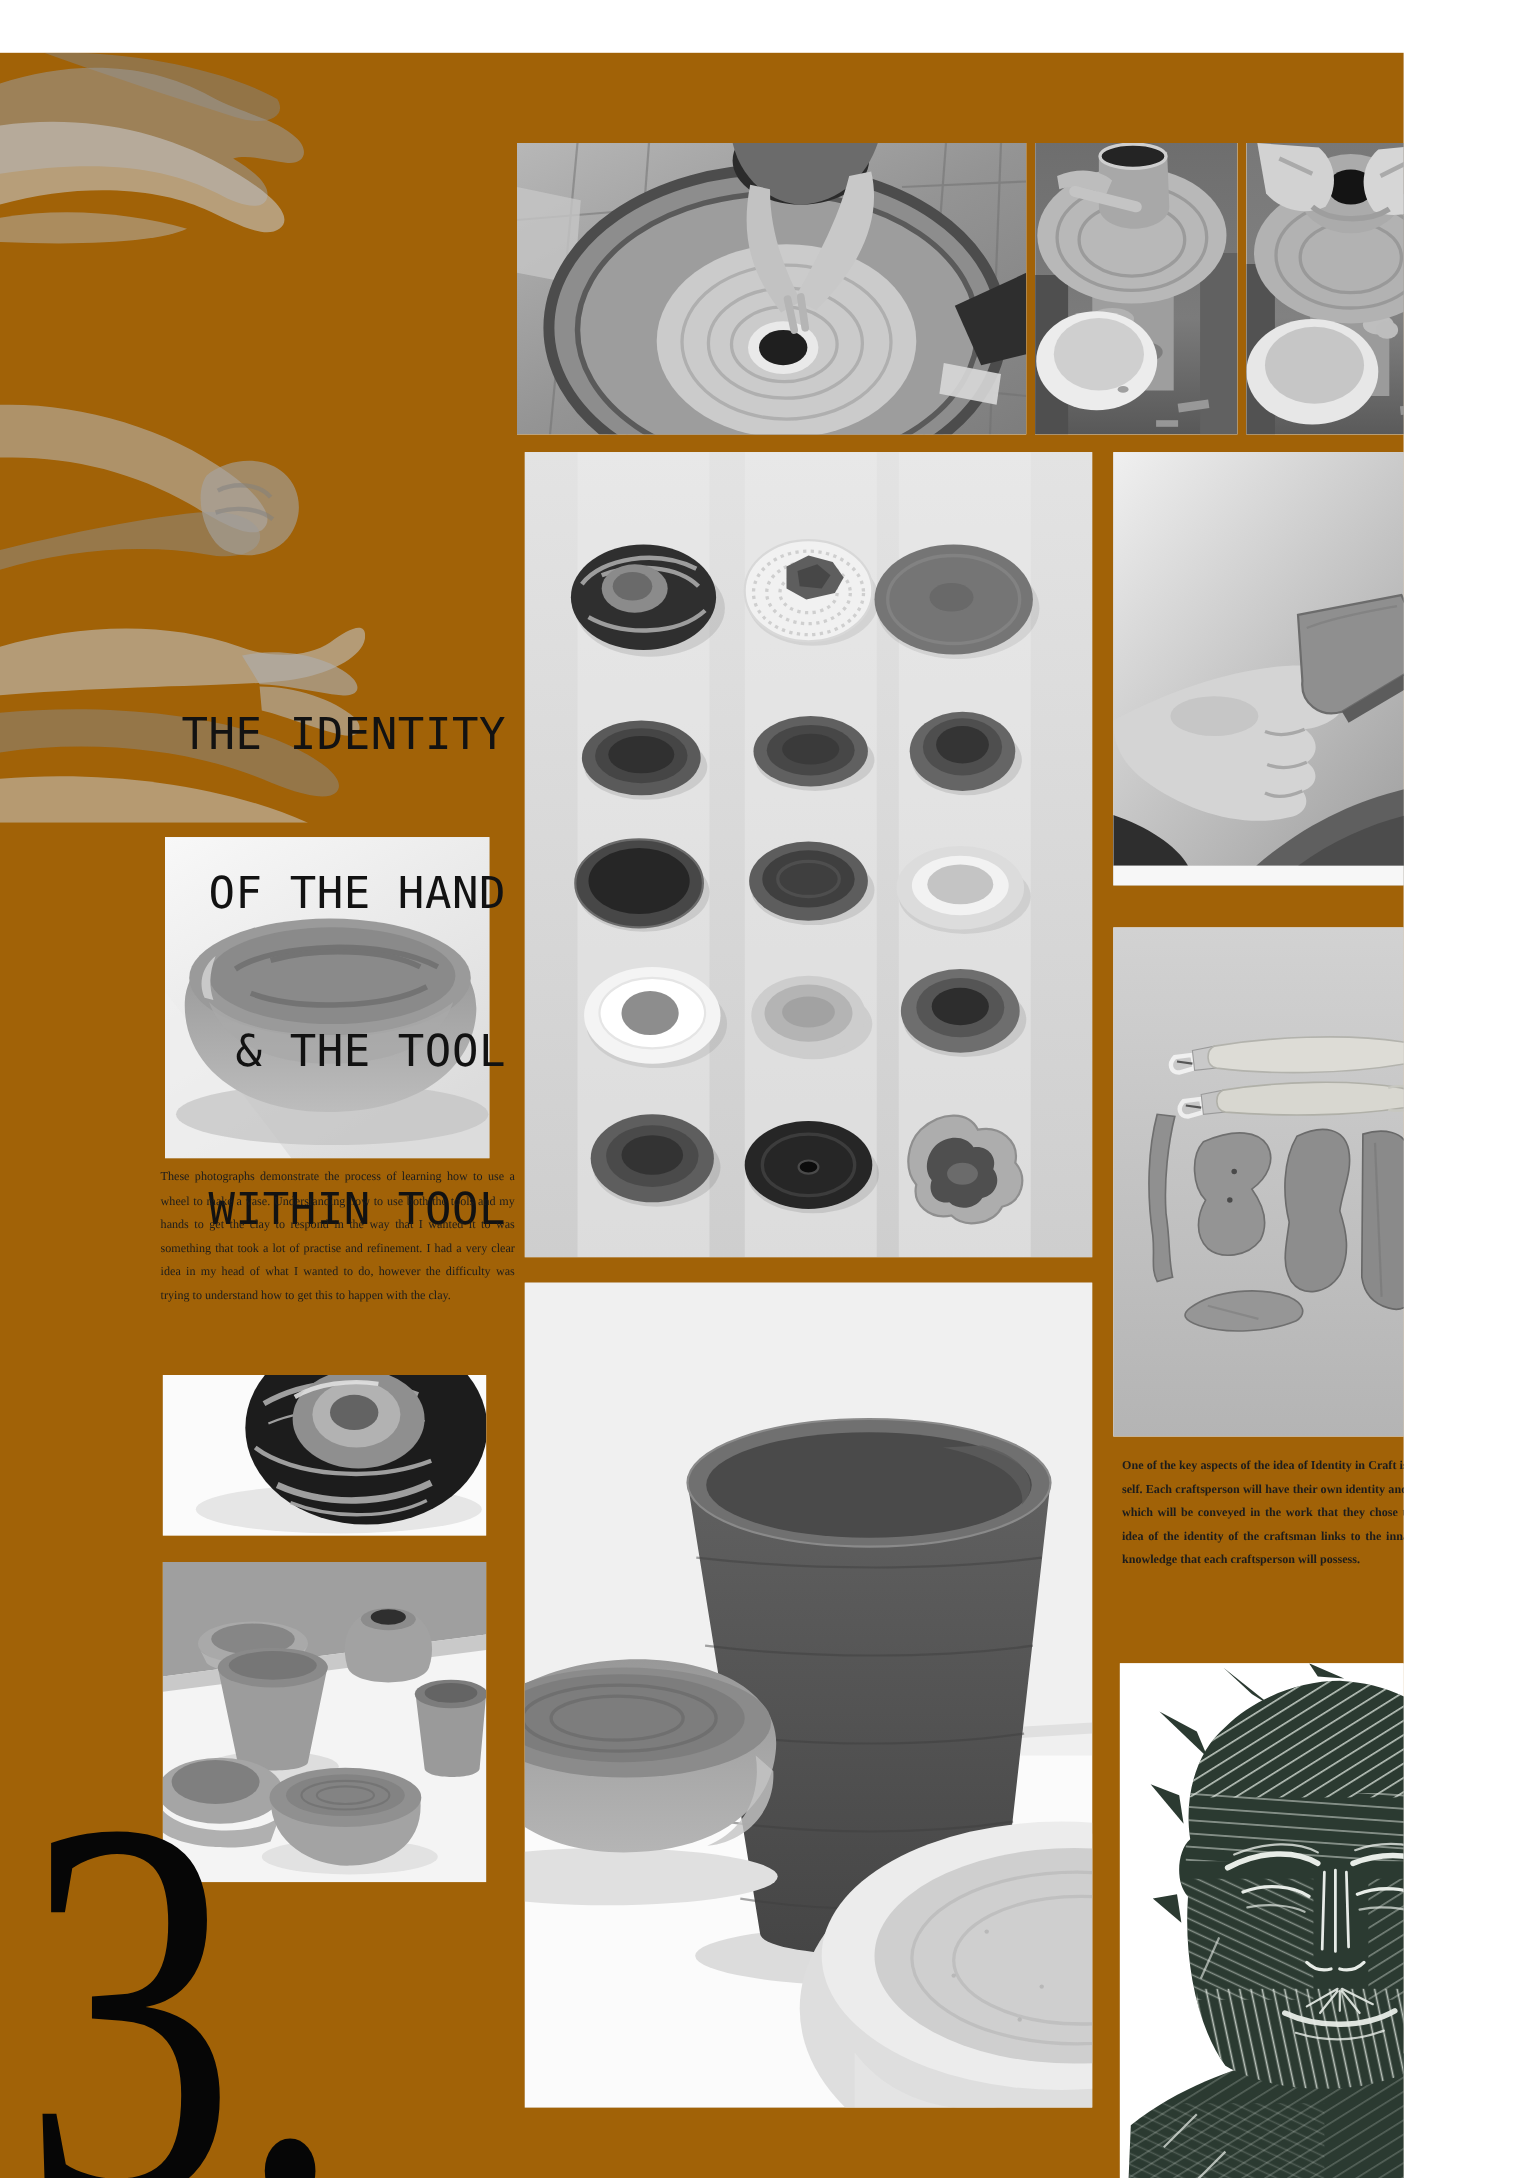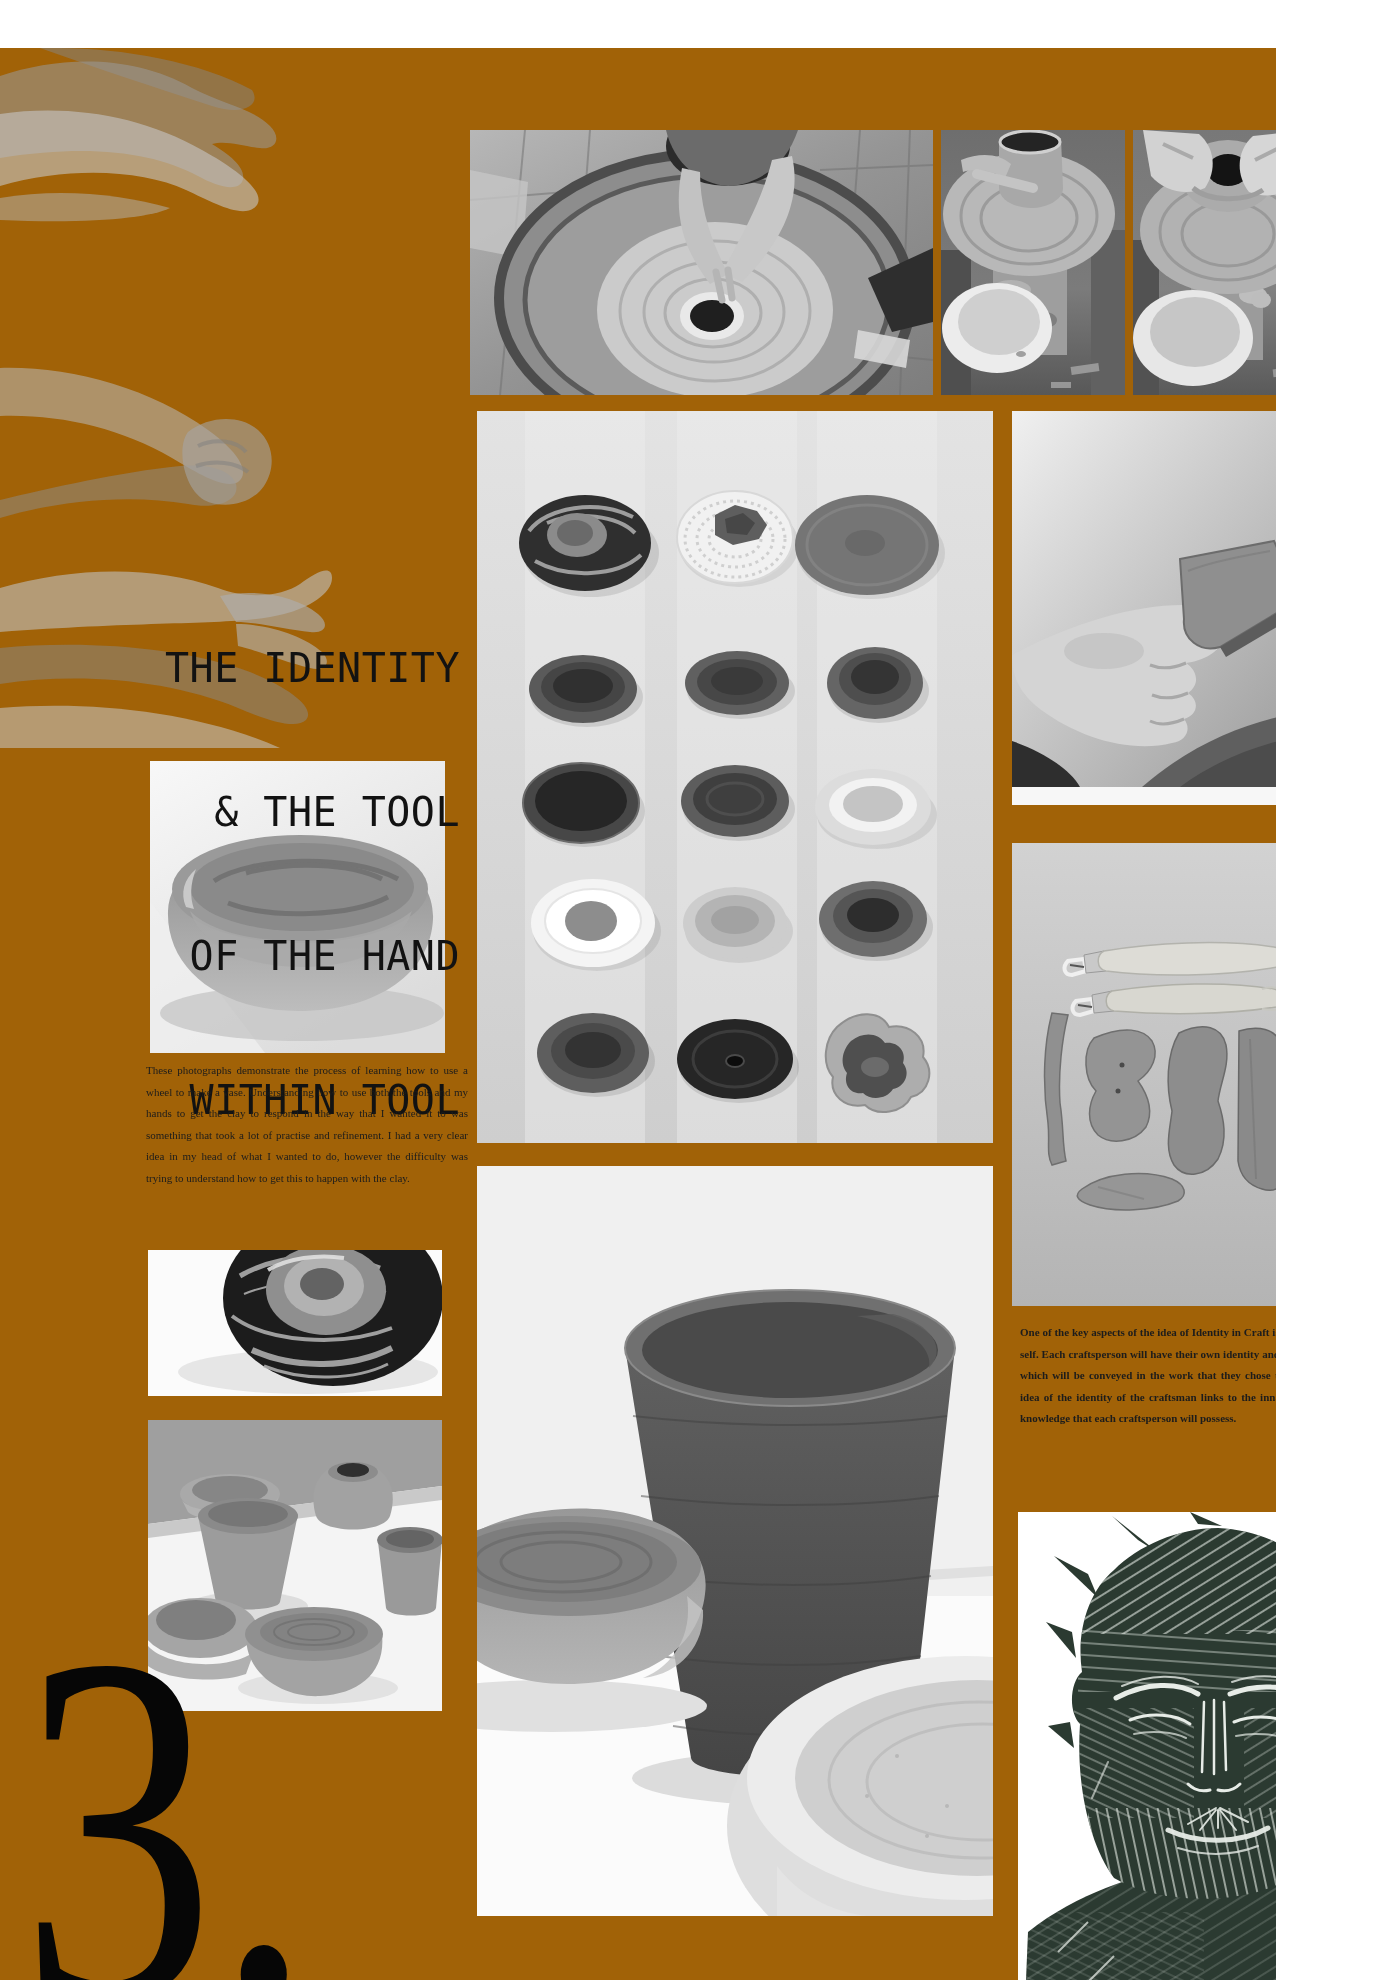--- a/index.html
+++ b/index.html
@@ -45,22 +45,22 @@
       <path d="M0 540 C70 520 150 516 218 540 C250 552 282 548 300 536 C316 524 332 516 332 530 C332 546 308 560 284 566 C240 578 160 572 0 584 Z" fill="#c2c2c2" opacity="0.6"></path>
       <path d="M220 548 C256 540 296 548 318 566 C330 576 326 586 310 584 C288 582 258 574 236 574 Z" fill="#adadad" opacity="0.65"></path>
       <path d="M236 576 C268 576 304 588 322 604 C332 614 326 624 310 620 C284 614 256 602 238 598 Z" fill="#b8b8b8" opacity="0.6"></path>
       <path d="M0 600 C80 592 180 598 250 624 C290 640 316 660 306 672 C296 682 266 672 238 660 C170 632 80 624 0 636 Z" fill="#8a8a8a" opacity="0.5"></path>
       <path d="M0 660 C90 652 200 664 280 700 L0 700 Z" fill="#c9c9c9" opacity="0.55"></path>
     </svg>
   </div>
 
   <div class="title">
     <div>THE IDENTITY</div>
+    <div>OF THE HAND</div>
     <div>&amp; THE TOOL</div>
-    <div>OF THE HAND</div>
     <div>WITHIN TOOL</div>
   </div>
 
   <div class="ph" style="left:470px;top:82px;width:463px;height:265px;">
     <svg viewBox="0 0 463 265" preserveAspectRatio="none">
       <defs>
         <linearGradient id="pa-floor" x1="0" y1="0" x2="1" y2="1">
           <stop offset="0" stop-color="#b7b7b7"></stop>
             <stop offset="0.5" stop-color="#949494"></stop>
             <stop offset="1" stop-color="#7d7d7d"></stop>

